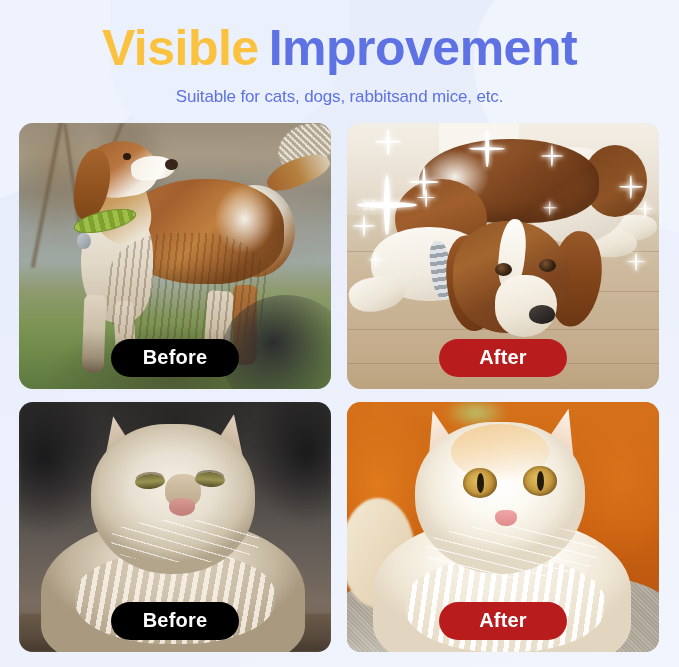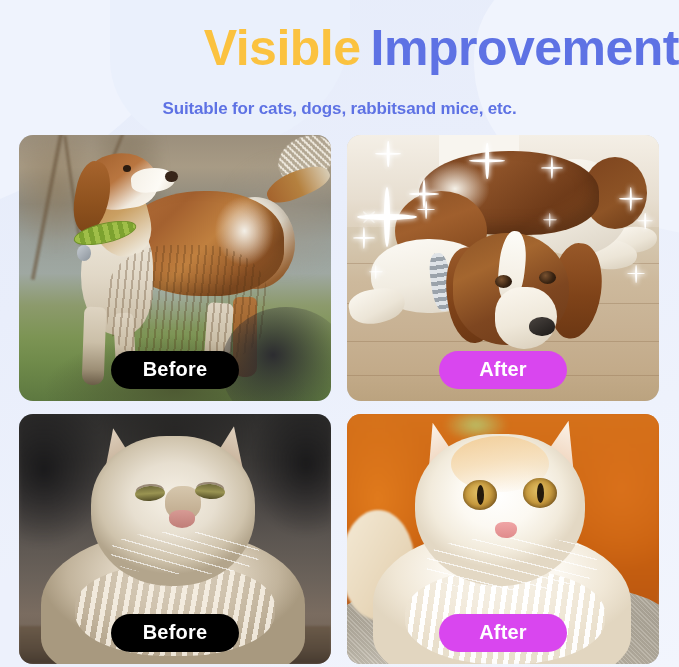--- a/index.html
+++ b/index.html
@@ -72,33 +72,32 @@
     z-index: 3;
     padding-top: 22px;
     text-align: center;
   }
   .title {
     font-size: 50px;
     font-weight: bold;
     line-height: 1.05;
     letter-spacing: -0.5px;
     white-space: nowrap;
-    text-align: right;
   }
   .title .word-visible {
     color: #fbc23f;
   }
   .title .word-improvement {
     color: #5e72e4;
     margin-left: 10px;
   }
   .subtitle {
-    margin-top: 24px;
+    margin-top: 12px;
     font-size: 17px;
-    font-weight: bold;
+    font-weight: normal;
     color: #5e72e4;
     letter-spacing: -0.15px;
   }
 
   
   .grid {
     position: relative;
     z-index: 3;
     margin-top: 16px;
     padding: 0 19px;
@@ -134,21 +133,21 @@
     font-size: 20px;
     font-weight: bold;
     color: #ffffff;
     letter-spacing: 0.2px;
     box-sizing: border-box;
   }
   .badge.before {
     background: #000000;
   }
   .badge.after {
-    background: #d946ef;
+    background: #b91c1c;
   }
 
   
   .ph-dog-before {
     background:
       radial-gradient(ellipse 60% 30% at 50% 96%, #4e5a33 0%, rgba(78,90,51,0) 70%),
       linear-gradient(to bottom,
         #9b8f7c 0%, #a89b85 12%, #8e8a7d 26%,
         #9aa09a 40%, #9fa8a2 52%,
         #8c9a6c 64%, #7c9454 76%, #6f8a4a 86%, #5d7840 100%);

